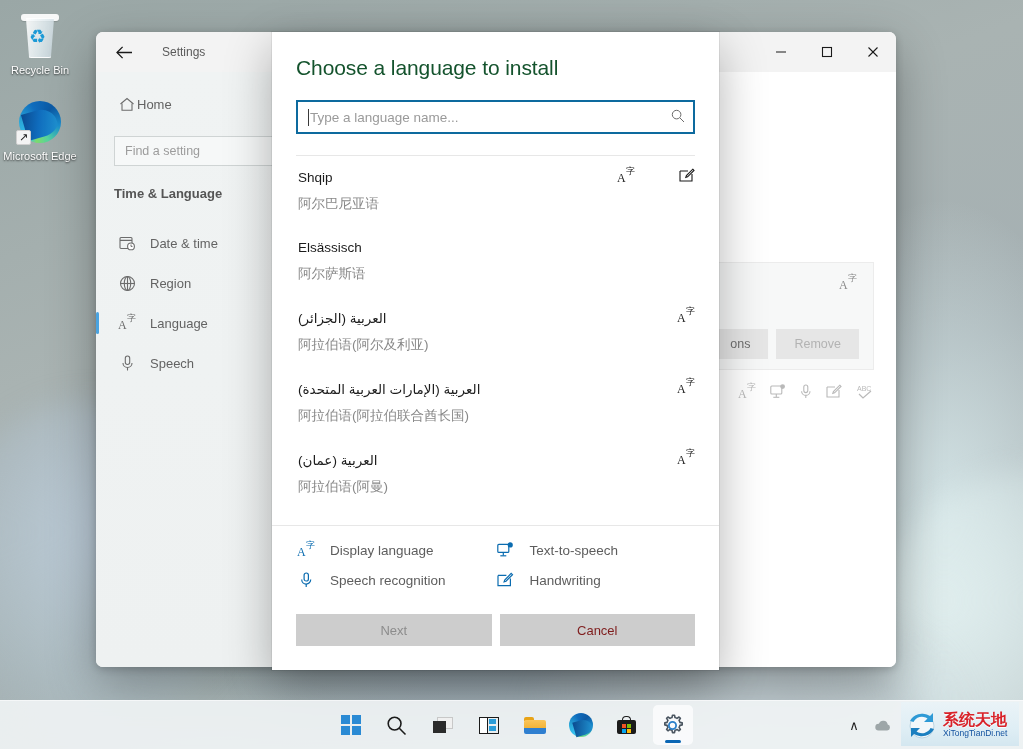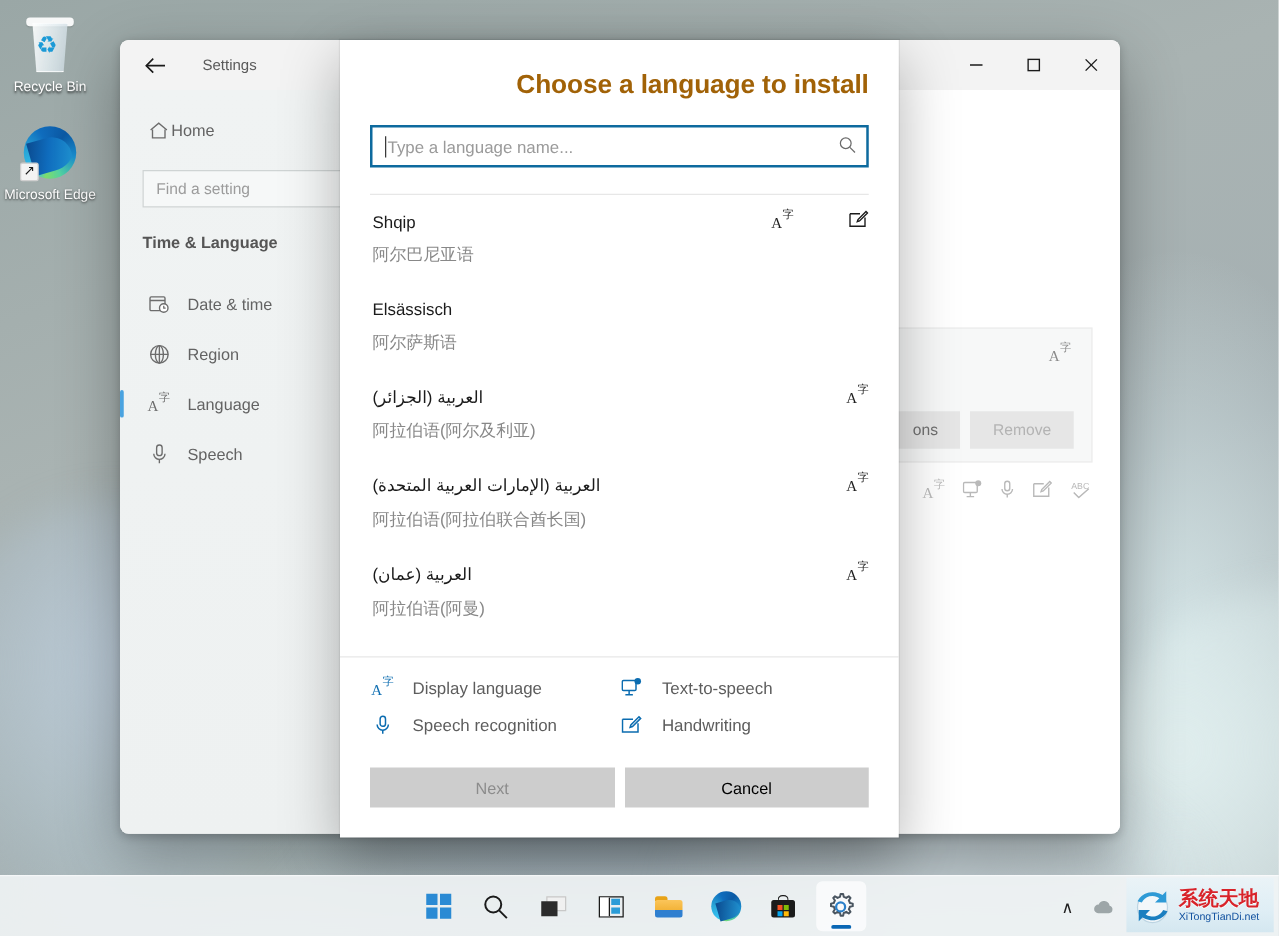--- a/index.html
+++ b/index.html
@@ -184,23 +184,22 @@
   
   #lang-dialog {
     position: absolute; left: 272px; top: 32px; width: 447px; height: 638px;
     background: #fff;
     box-shadow: 0 16px 44px rgba(0,0,0,0.30), 0 0 0 1px rgba(0,0,0,0.06);
     display: flex; flex-direction: column;
     z-index: 20;
   }
   .dlg-head { padding: 24px 24px 0 24px; flex: 0 0 auto; }
   .dlg-title {
-    font-size: 21px; font-weight: bold; color: #a16207; letter-spacing: -0.1px;
+    font-size: 21px; font-weight: normal; color: #14532d; letter-spacing: -0.1px;
     margin-bottom: 20px;
-    text-align: right;
   }
   .dlg-search {
     height: 34px; border: 2px solid #0d6a9e; background: #fff;
     display: flex; align-items: center; padding: 0 8px 0 10px; cursor: text;
     position: relative;
   }
   .dlg-caret {
     width: 1px; height: 17px; background: #3a3a3a; margin-right: 1px;
     animation: blink 1.1s steps(1, end) infinite;
   }
@@ -234,21 +233,21 @@
   .legend-item { display: flex; align-items: center; gap: 14px; }
   .legend-ico { color: #0b6cb0; width: 20px; display: flex; justify-content: center; }
   .legend-txt { font-size: 13.5px; color: #5d5d5d; }
 
   .dlg-actions {
     padding: 20px 24px 24px 24px;
     display: flex; gap: 8px; flex: 0 0 auto;
   }
   .dlg-btn {
     flex: 1; height: 32px; border: none; background: #cdcdcd;
-    font-size: 13px; color: #000000; cursor: pointer; font-family: inherit;
+    font-size: 13px; color: #7f1d1d; cursor: pointer; font-family: inherit;
   }
   .dlg-btn.disabled { color: #8c8c8c; cursor: default; }
 
   
   #taskbar {
     position: absolute; left: 0; bottom: 0; width: 1023px; height: 49px;
     background: rgba(243,246,247,0.88);
     backdrop-filter: blur(20px);
     border-top: 1px solid rgba(255,255,255,0.55);
     display: flex; align-items: center; justify-content: center;

